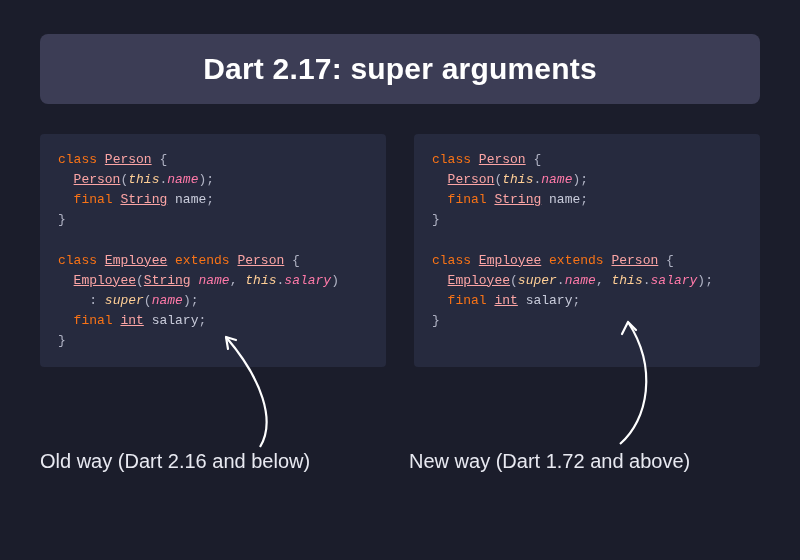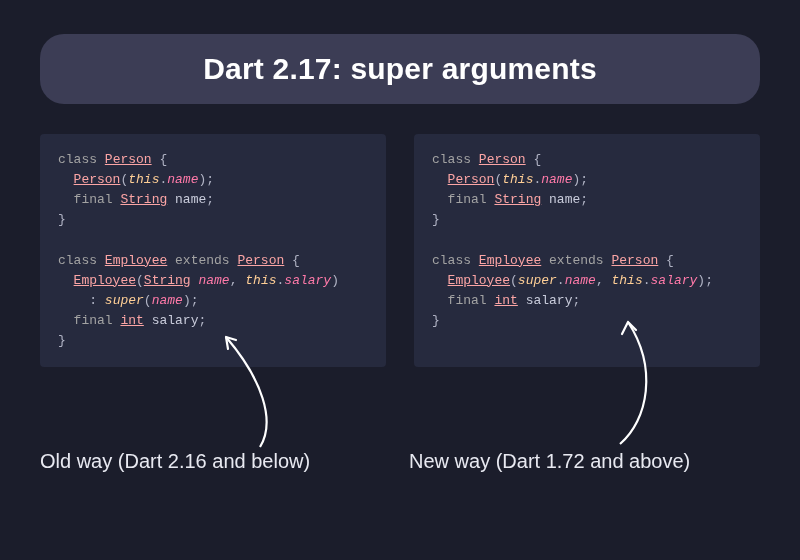--- a/index.html
+++ b/index.html
@@ -8,21 +8,21 @@
     height: 560px;
     background: #1b1d2b;
     font-family: -apple-system, "Segoe UI", "Helvetica Neue", Arial, sans-serif;
     color: #e8e8ef;
     overflow: hidden;
     position: relative;
   }
   .title-bar {
     margin: 34px 40px 0 40px;
     background: #3c3d55;
-    border-radius: 24px;
+    border-radius: 8px;
     padding: 18px 20px;
     text-align: center;
   }
   .title-bar h1 {
     font-size: 30px;
     font-weight: 700;
     color: #ffffff;
     letter-spacing: 0.2px;
   }
   .panels {
@@ -36,21 +36,21 @@
     border-radius: 4px;
     padding: 16px 18px 16px 18px;
     font-family: "SFMono-Regular", Consolas, "Liberation Mono", Menlo, monospace;
     font-size: 13px;
     line-height: 1.55;
     color: #d6d8e4;
     white-space: pre;
     overflow: hidden;
     position: relative;
   }
-  .kw   { color: #a3a3a3; }              
+  .kw   { color: #f97316; }              
   .type { color: #fca5a5; text-decoration: underline; }              
   .prop { color: #ff7aa9; font-style: italic; } 
   .this { color: #ffcf96; font-style: italic; text-align: center; } 
   .punct{ color: #b0b3c4; }
   .plain{ color: #c9ccdb; }
 
   .captions {
     position: absolute;
     left: 0; right: 16px;
     top: 450px;

